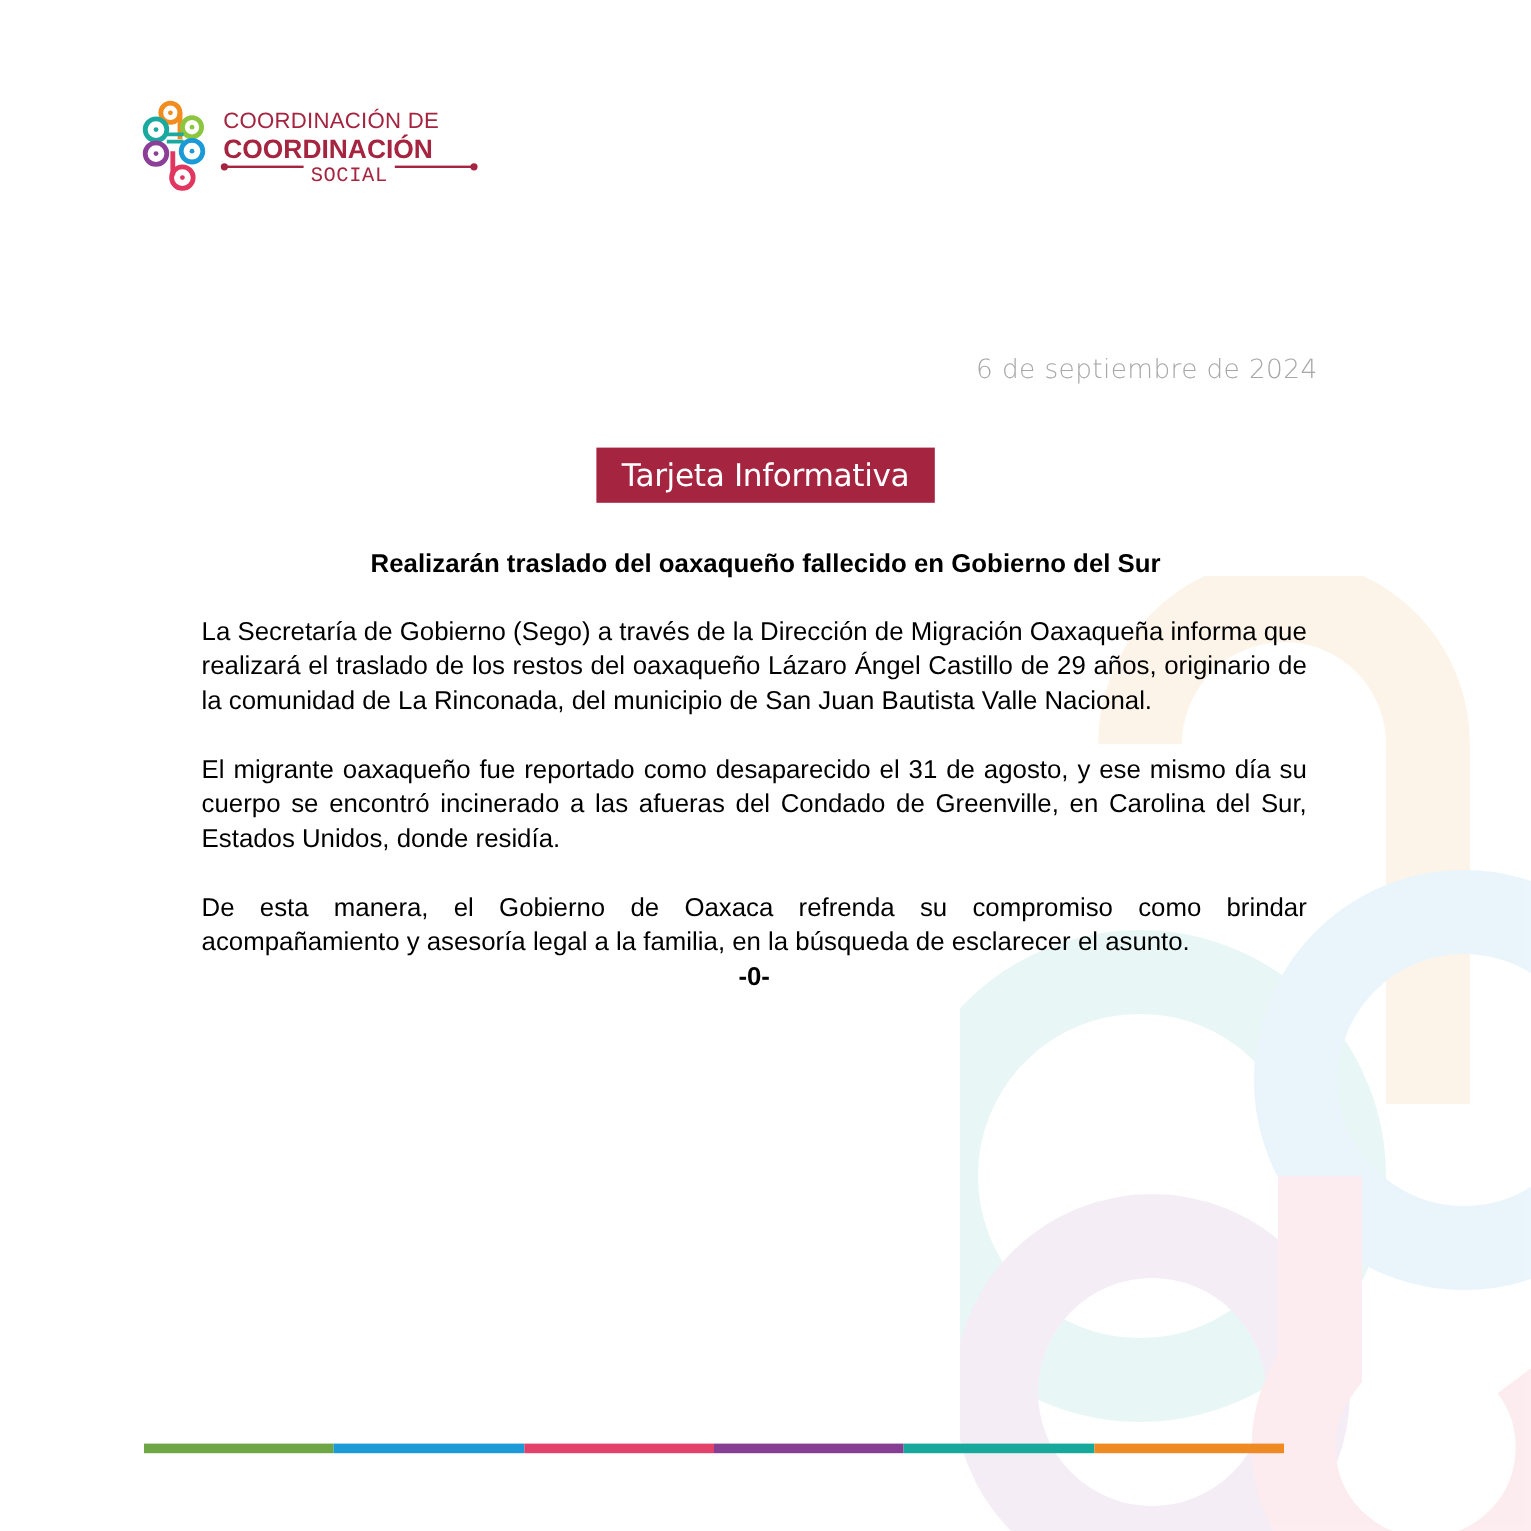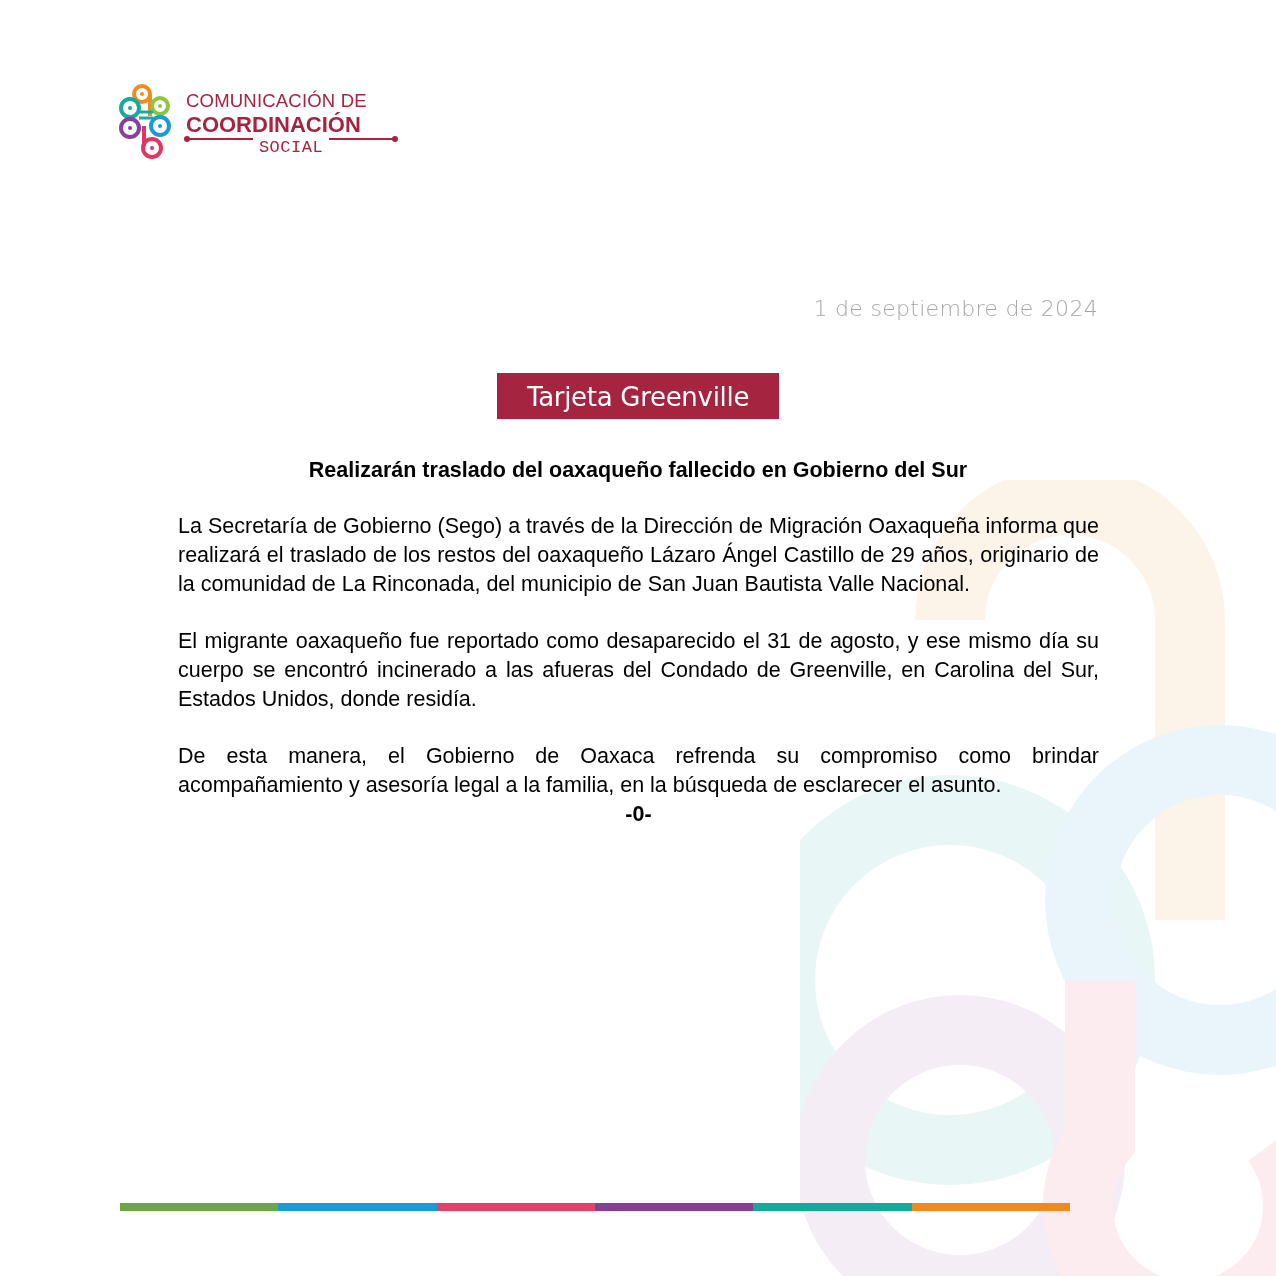--- a/index.html
+++ b/index.html
@@ -28,21 +28,21 @@
     .tag {
       position: absolute; left: 497px; top: 373px; width: 282px; height: 46px;
       background: #a5243f; color: #ffffff; font-size: 26px; line-height: 48px; text-align: center;
       font-family: "DejaVu Sans", sans-serif; letter-spacing: -0.3px;
     }
     .headline {
       position: absolute; left: 178px; top: 458px; width: 920px; text-align: center;
       font-size: 21.5px; font-weight: bold; color: #000;
     }
     .body-text {
-      position: absolute; left: 178px; top: 512px; width: 921px;
+      position: absolute; left: 168px; top: 512px; width: 921px;
       font-size: 21.5px; line-height: 29px; color: #000; text-align: justify;
     }
     .body-text p { margin: 0 0 28px 0; }
     .body-text p.last { margin-bottom: 0; }
     .end-mark { text-align: center; font-weight: bold; margin-top: 0; }
     .footer-bar { position: absolute; left: 120px; top: 1203px; width: 950px; height: 8px; display: flex; }
     .footer-bar div { flex: 1; height: 100%; }
   </style>
 </head>
 <body>
@@ -67,33 +67,33 @@
     <path d="M26 44 v20" stroke="#e0365f" stroke-width="4"></path>
     <circle cx="34" cy="66" r="9" fill="none" stroke="#e0365f" stroke-width="4"></circle>
     <circle cx="24" cy="12" r="2" fill="#f28c1e"></circle>
     <circle cx="42" cy="24" r="2" fill="#8cc63f"></circle>
     <circle cx="12" cy="26" r="2" fill="#1aa99f"></circle>
     <circle cx="42" cy="44" r="2" fill="#1a9ad6"></circle>
     <circle cx="12" cy="46" r="2" fill="#8b3f96"></circle>
     <circle cx="34" cy="66" r="2" fill="#e0365f"></circle>
   </svg>
   <div class="logo-text">
-    <div class="logo-line1">COMUNICACIÓN DE</div>
+    <div class="logo-line1">COORDINACIÓN DE</div>
     <div class="logo-line2">COORDINACIÓN</div>
     <div class="logo-line3">
       <div class="rule left"></div>
       <span class="word">SOCIAL</span>
       <div class="rule right"></div>
     </div>
   </div>
 </div>
 
-<div class="date">1 de septiembre de 2024</div>
+<div class="date">6 de septiembre de 2024</div>
 
-<div class="tag">Tarjeta Greenville</div>
+<div class="tag">Tarjeta Informativa</div>
 
 <div class="headline">Realizarán traslado del oaxaqueño fallecido en Gobierno del Sur</div>
 
 <div class="body-text">
   <p>La Secretaría de Gobierno (Sego) a través de la Dirección de Migración Oaxaqueña informa que realizará el traslado de los restos del oaxaqueño Lázaro Ángel Castillo de 29 años, originario de la comunidad de La Rinconada, del municipio de San Juan Bautista Valle Nacional.</p>
   <p>El migrante oaxaqueño fue reportado como desaparecido el 31 de agosto, y ese mismo día su cuerpo se encontró incinerado a las afueras del Condado de Greenville, en Carolina del Sur, Estados Unidos, donde residía.</p>
   <p class="last">De esta manera, el Gobierno de Oaxaca refrenda su compromiso como brindar acompañamiento y asesoría legal a la familia, en la búsqueda de esclarecer el asunto.</p>
   <div class="end-mark">-0-</div>
 </div>
 

